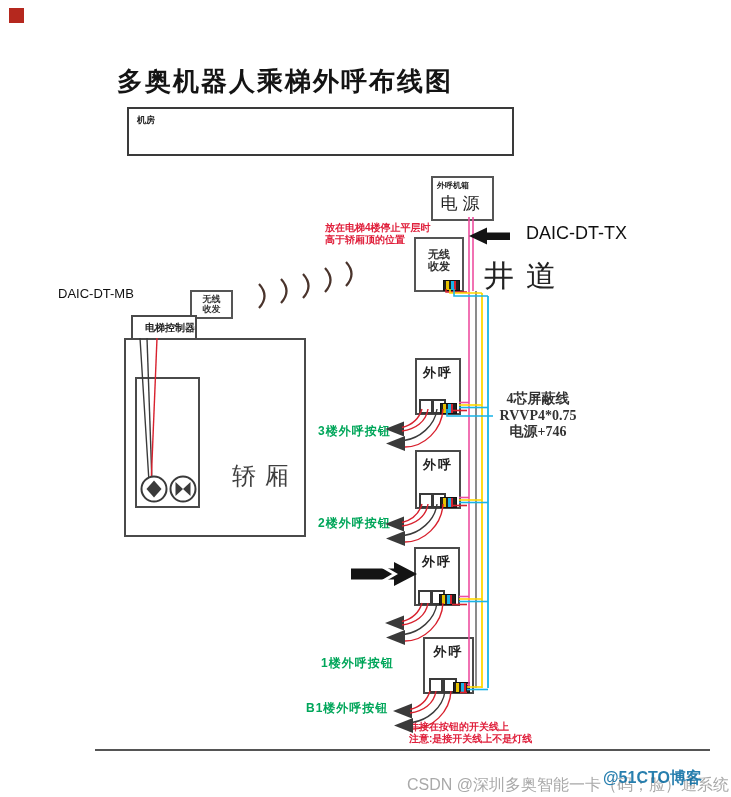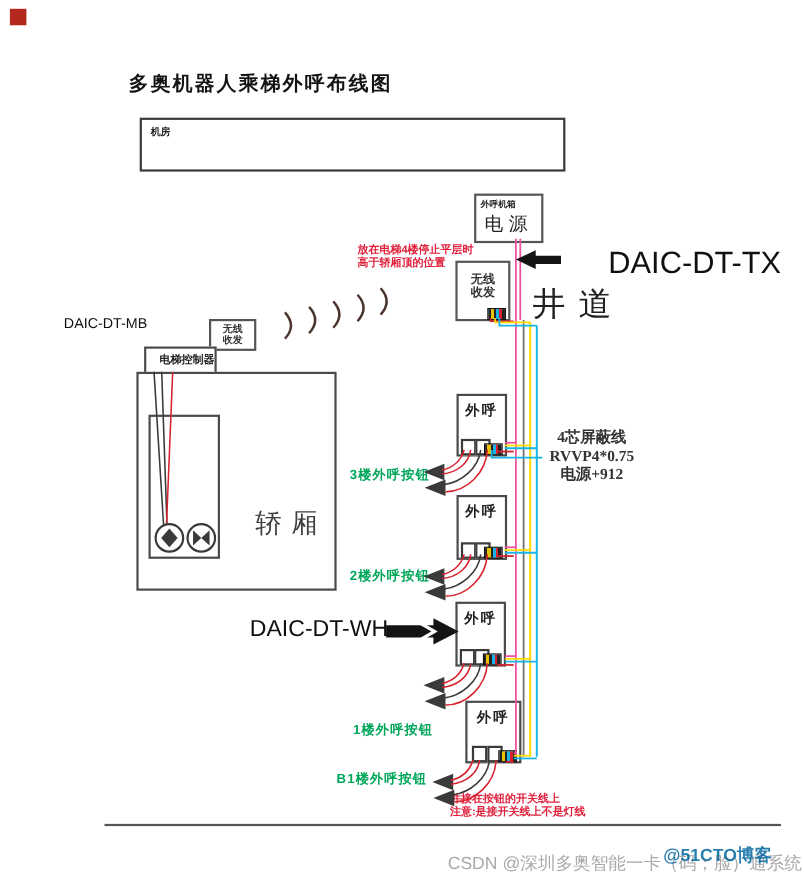--- a/index.html
+++ b/index.html
@@ -2,21 +2,21 @@
 <html><head>
 <meta charset="utf-8">
 <style>
   html,body{margin:0;padding:0;background:#ffffff;}
   #stage{position:relative;width:731px;height:797px;background:#ffffff;overflow:hidden;
          font-family:"Liberation Sans",sans-serif;color:#1a1a1a;}
   .abs{position:absolute;}
   .serif{font-family:"Liberation Serif",serif;}
 
   
-  #title{left:117px;top:64px;font-size:18px;letter-spacing:2px;font-weight:600;color:#141414;}
+  #title{left:117px;top:64px;font-size:26px;letter-spacing:2px;font-weight:600;color:#141414;}
 
   
   #machine-room{left:127px;top:107px;width:383px;height:45px;border:2px solid #3a3a3a;background:#fff;}
   #machine-room .lbl{margin:5px 0 0 8px;font-size:9px;font-weight:bold;color:#222;}
 
   
   #power-box{left:431px;top:176px;width:59px;height:41px;border:2px solid #555;background:#fff;}
   #power-box .hdr{margin:2px 0 0 4px;font-size:8px;font-weight:bold;color:#222;}
   #power-box .pw{text-align:center;font-size:17px;letter-spacing:5px;color:#222;margin-top:1px;}
 
@@ -34,21 +34,21 @@
   #controller{left:131px;top:315px;width:62px;height:22px;border:2px solid #4a4a4a;background:#fff;}
   #controller .t{text-align:right;font-size:10px;line-height:21px;font-weight:bold;color:#222;}
 
   
   #car-box{left:124px;top:338px;width:178px;height:195px;border:2px solid #4a4a4a;background:#fff;}
   #car-label{left:232px;top:460px;font-size:24px;letter-spacing:9px;color:#3f3f3f;}
   #car-panel{left:135px;top:377px;width:61px;height:127px;border:2px solid #4a4a4a;background:#fff;}
 
   
   #shaft-label{left:484px;top:256px;font-size:30px;letter-spacing:12px;color:#222;}
-  #daic-tx{left:513px;top:223px;font-size:28px;color:#101010;margin-left:40px;}
+  #daic-tx{left:486px;top:223px;font-size:18px;color:#101010;margin-left:40px;}
   #daic-mb{left:58px;top:286px;font-size:13px;color:#101010;}
   #daic-wh{left:227px;top:560px;font-size:21px;color:#101010;}
 
   
   .rednote{color:#e0203c;font-weight:bold;}
   #placement-note{left:325px;top:222px;font-size:10px;line-height:11.5px;}
   #bottom-note{left:409px;top:721px;font-size:10px;line-height:12px;}
 
   
   #cable-note{left:477px;top:391px;width:122px;text-align:center;font-size:14px;line-height:16.5px;
@@ -151,26 +151,25 @@
     <div class="term t1"></div>
     <div class="term t2"></div>
     <div class="conn"></div>
   </div>
 
   <div class="floorlbl" id="floorlbl-3">3楼外呼按钮</div>
   <div class="floorlbl" id="floorlbl-2">2楼外呼按钮</div>
   <div class="floorlbl" id="floorlbl-1">1楼外呼按钮</div>
   <div class="floorlbl" id="floorlbl-b1">B1楼外呼按钮</div>
 
-  <div class="abs z3" id="daic-wh">DAIC-DT-WH</div>
 
   <div class="abs z3" id="cable-note">
     <div>4芯屏蔽线</div>
     <div>RVVP4*0.75</div>
-    <div>电源+912</div>
+    <div>电源+746</div>
   </div>
 
   <div class="abs rednote z3" id="bottom-note">
     <div>并接在按钮的开关线上</div>
     <div>注意:是接开关线上不是灯线</div>
   </div>
 
   <div class="abs" id="bottom-rule"></div>
   <div class="abs" id="wm-csdn">CSDN @深圳多奥智能一卡（码；脸）通系统</div>
   <div class="abs" id="wm-51cto">@51CTO博客</div>

